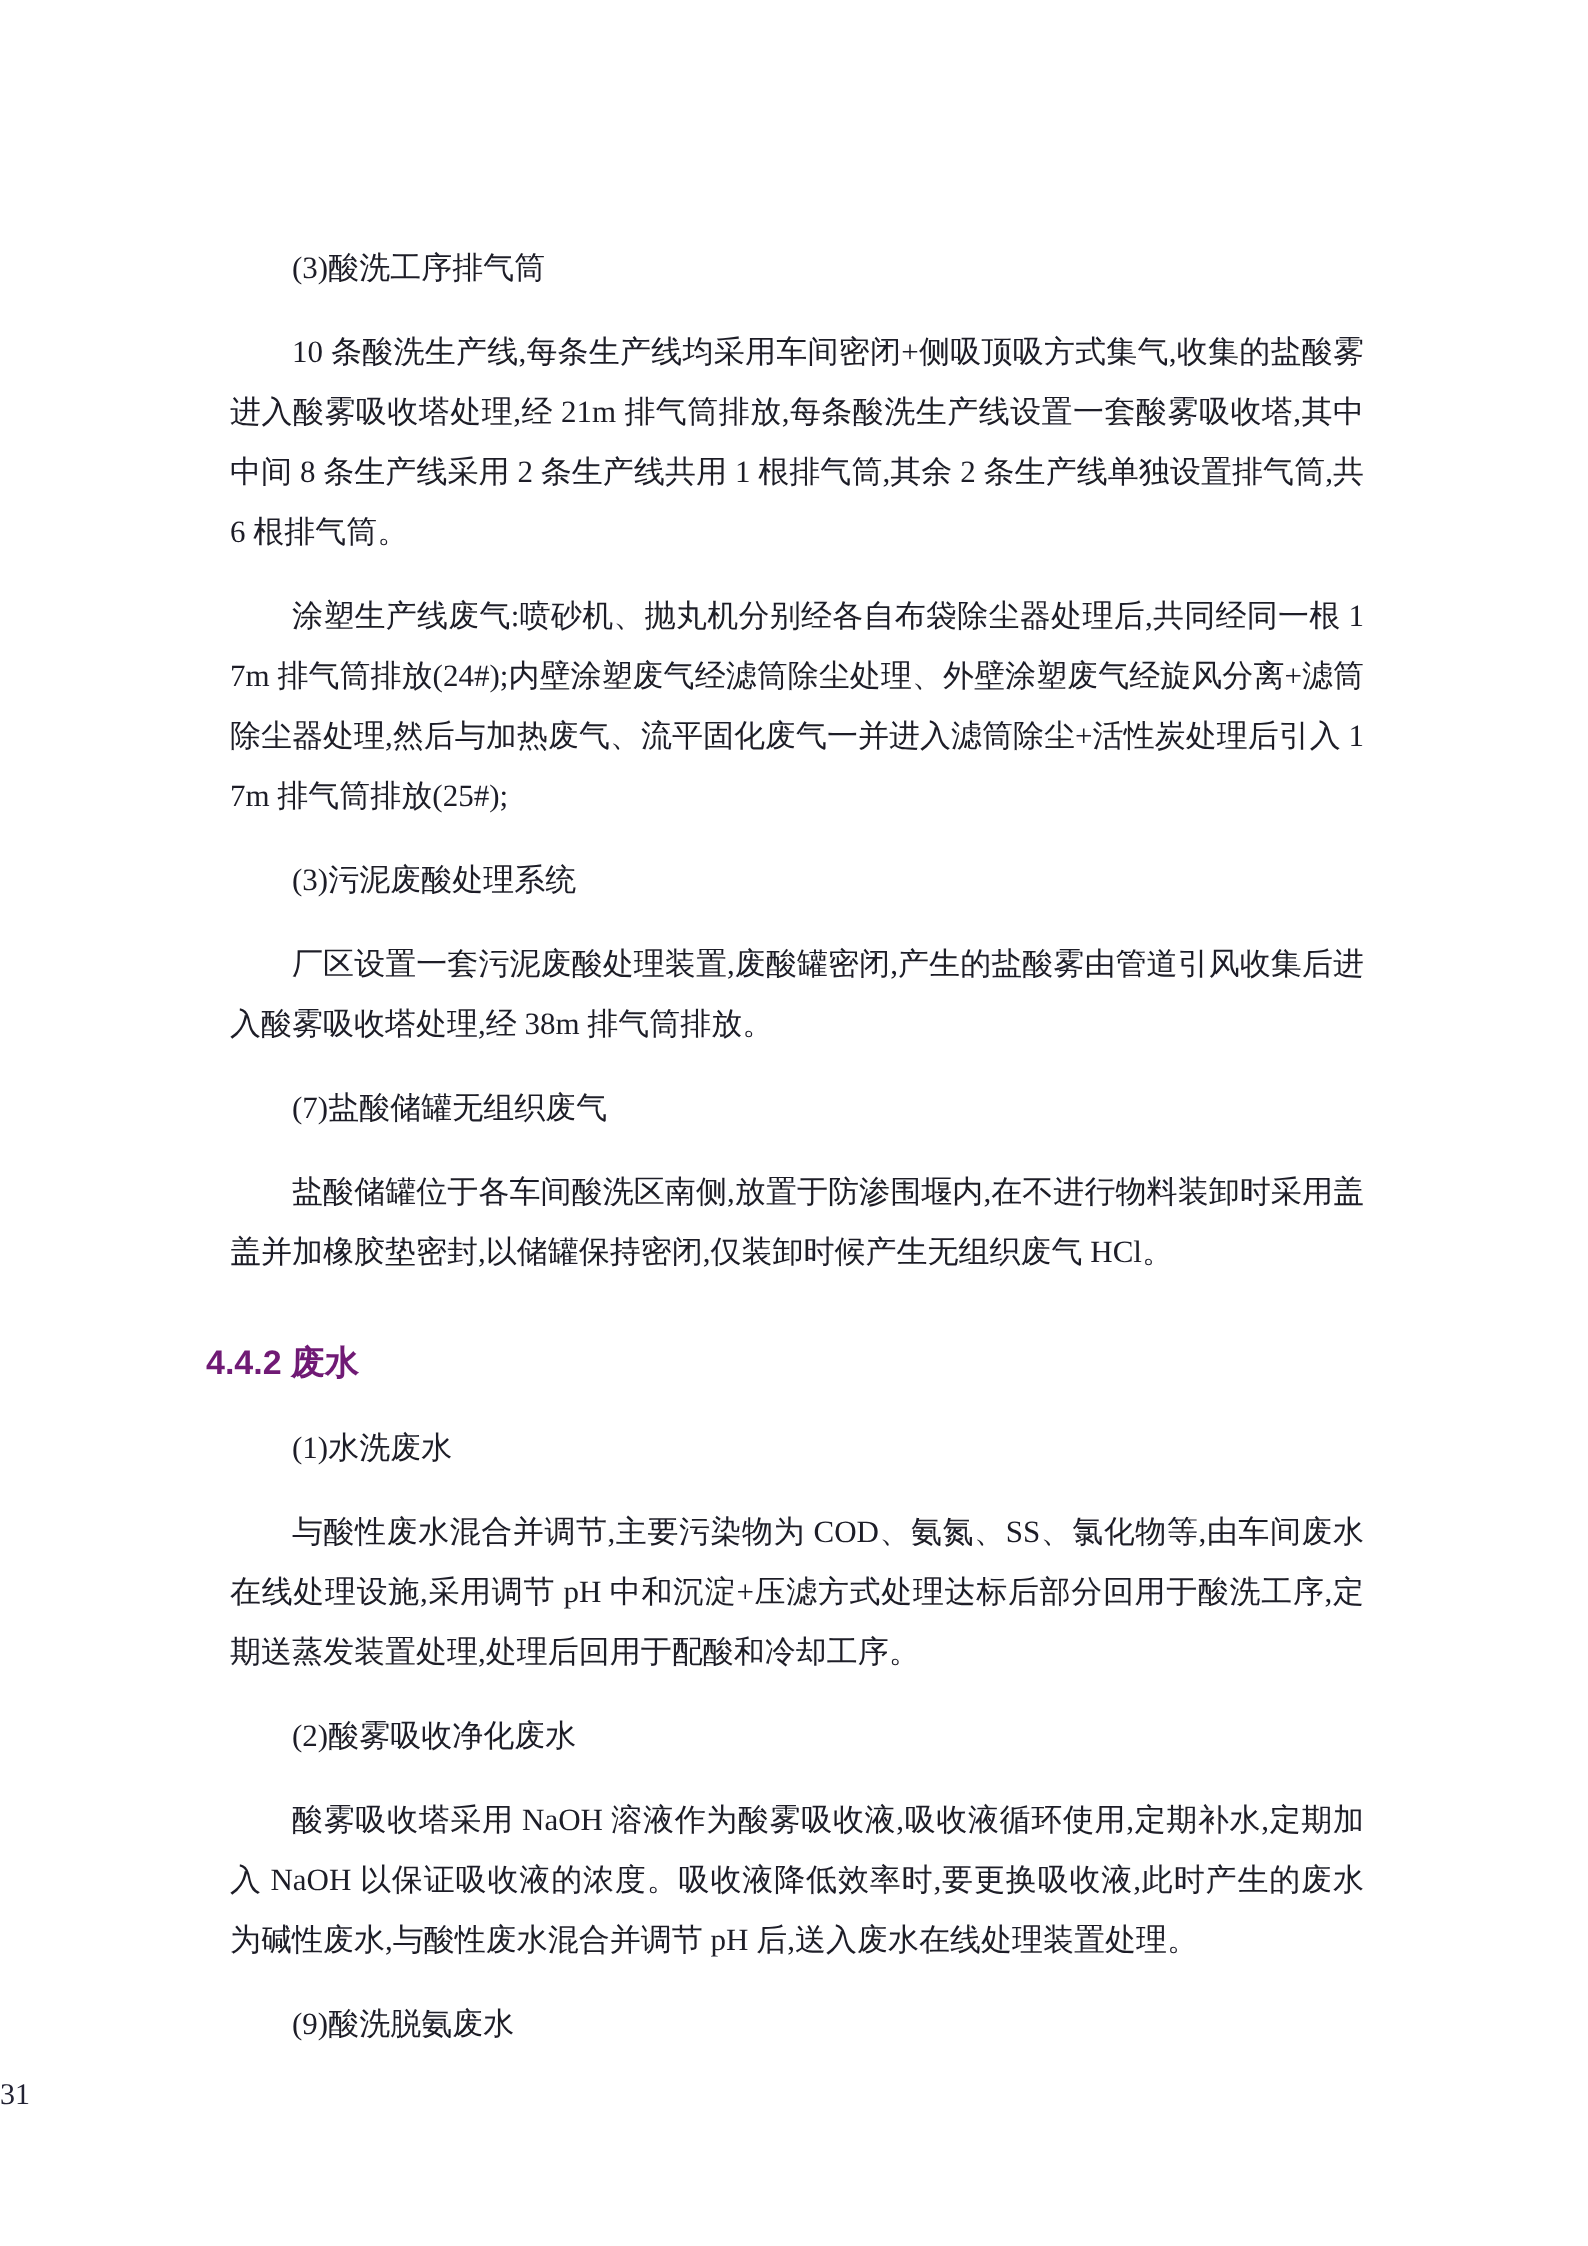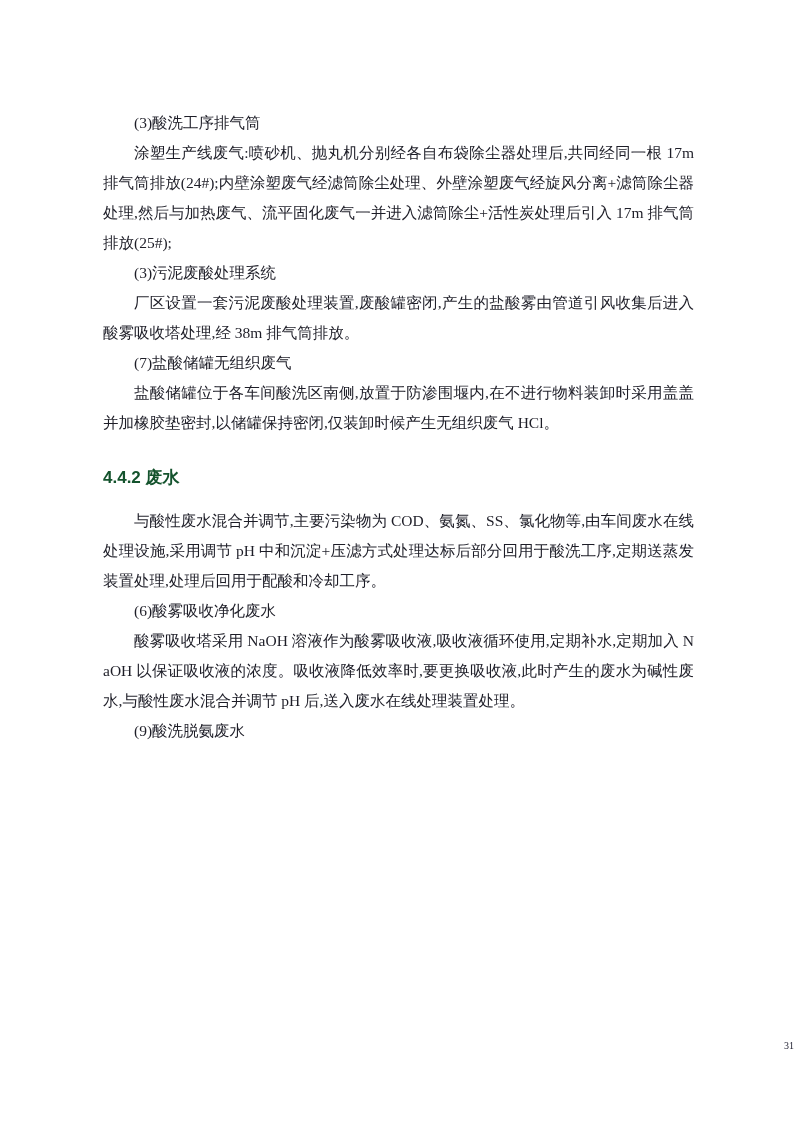--- a/index.html
+++ b/index.html
@@ -16,69 +16,71 @@
   .page {
     position: relative;
     width: 794px;
     height: 1123px;
     box-sizing: border-box;
     padding: 108px 100px 0 103px;
     background: #ffffff;
     color: #1d1d27;
   }
   .para, .sub {
-    margin: 0;
+    margin: 12px;
     font-size: 15.5px;
     line-height: 30px;
     text-align: justify;
     text-indent: 2em;
     color: #1d1d27;
     word-break: break-all;
   }
   .sub {
     text-align: left;
   }
   .h2 {
     margin: 25px 0 13px 0;
     font-size: 17px;
     line-height: 30px;
     font-weight: bold;
     text-indent: 0;
-    color: #14532d;
+    color: #701a75;
     font-family: "Liberation Sans", "DejaVu Sans", sans-serif;
   }
   .page-number {
     position: absolute;
     top: 1040px;
     left: 0;
     right: 0;
-    text-align: right;
-    font-size: 10px;
+    text-align: left;
+    font-size: 15px;
     color: #232334;
     font-family: "Liberation Serif", "DejaVu Serif", serif;
   }
 </style>
 </head>
 <body>
 
 <div class="page">
 
   <p class="sub">(3)酸洗工序排气筒</p>
+  <p class="para">10 条酸洗生产线,每条生产线均采用车间密闭+侧吸顶吸方式集气,收集的盐酸雾进入酸雾吸收塔处理,经 21m 排气筒排放,每条酸洗生产线设置一套酸雾吸收塔,其中中间 8 条生产线采用 2 条生产线共用 1 根排气筒,其余 2 条生产线单独设置排气筒,共 6 根排气筒。</p>
 
   <p class="para">涂塑生产线废气:喷砂机、抛丸机分别经各自布袋除尘器处理后,共同经同一根 17m 排气筒排放(24#);内壁涂塑废气经滤筒除尘处理、外壁涂塑废气经旋风分离+滤筒除尘器处理,然后与加热废气、流平固化废气一并进入滤筒除尘+活性炭处理后引入 17m 排气筒排放(25#);</p>
 
   <p class="sub">(3)污泥废酸处理系统</p>
   <p class="para">厂区设置一套污泥废酸处理装置,废酸罐密闭,产生的盐酸雾由管道引风收集后进入酸雾吸收塔处理,经 38m 排气筒排放。</p>
 
   <p class="sub">(7)盐酸储罐无组织废气</p>
   <p class="para">盐酸储罐位于各车间酸洗区南侧,放置于防渗围堰内,在不进行物料装卸时采用盖盖并加橡胶垫密封,以储罐保持密闭,仅装卸时候产生无组织废气 HCl。</p>
 
   <h2 class="h2">4.4.2 废水</h2>
 
+  <p class="sub">(1)水洗废水</p>
   <p class="para">与酸性废水混合并调节,主要污染物为 COD、氨氮、SS、氯化物等,由车间废水在线处理设施,采用调节 pH 中和沉淀+压滤方式处理达标后部分回用于酸洗工序,定期送蒸发装置处理,处理后回用于配酸和冷却工序。</p>
 
-  <p class="sub">(6)酸雾吸收净化废水</p>
+  <p class="sub">(2)酸雾吸收净化废水</p>
   <p class="para">酸雾吸收塔采用 NaOH 溶液作为酸雾吸收液,吸收液循环使用,定期补水,定期加入 NaOH 以保证吸收液的浓度。吸收液降低效率时,要更换吸收液,此时产生的废水为碱性废水,与酸性废水混合并调节 pH 后,送入废水在线处理装置处理。</p>
 
   <p class="sub">(9)酸洗脱氨废水</p>
 
   <div class="page-number">31</div>
 </div>
 
 </body></html>

